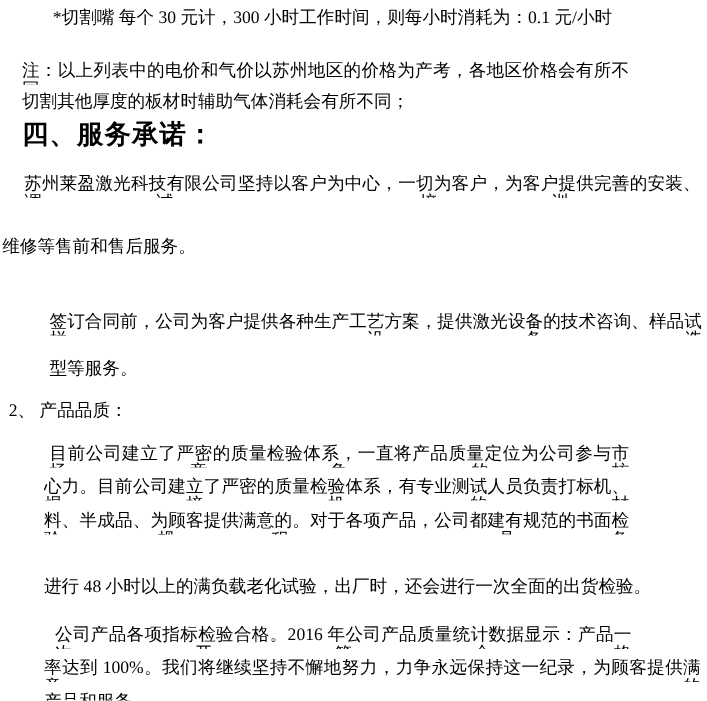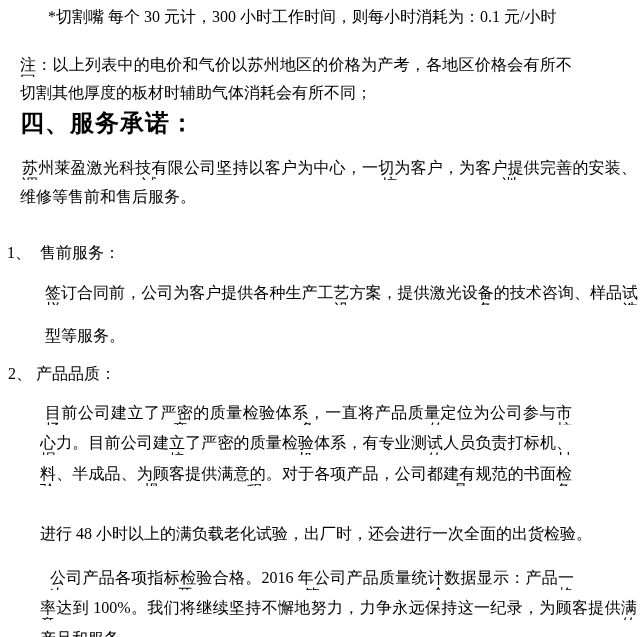--- a/index.html
+++ b/index.html
@@ -53,25 +53,22 @@
 <div class="page">
 
   <div class="line" style="left:48px; top:8px;">*切割嘴 每个 30 元计，300 小时工作时间，则每小时消耗为：0.1 元/小时</div>
 
   <div class="line j" style="left:20px; top:56px; width:552px;">注：以上列表中的电价和气价以苏州地区的价格为产考，各地区价格会有所不同；</div>
   <div class="line" style="left:20px; top:84px;">切割其他厚度的板材时辅助气体消耗会有所不同；</div>
 
   <div class="line heading" style="left:20px; top:112px;">四、服务承诺：</div>
 
   <div class="line j" style="left:22px; top:159px; width:615px;">苏州莱盈激光科技有限公司坚持以客户为中心，一切为客户，为客户提供完善的安装、调试、培训、</div>
-  <div class="line" style="left:2px; top:188px;margin-left:18px;">维修等售前和售后服务。</div>
+  <div class="line" style="left:2px; top:216px;">维修等售前和售后服务。</div>
 
-  <div class="line" style="left:7px; top:244px;">
-    <span>1、</span><span class="list-title-gap">售前服务：</span>
-  </div>
   <div class="line j" style="left:45px; top:284px; width:593px;">签订合同前，公司为客户提供各种生产工艺方案，提供激光设备的技术咨询、样品试样，设备选</div>
   <div class="line" style="left:45px; top:327px;">型等服务。</div>
 
   <div class="line" style="left:8px; top:365px;">
     <span>2、</span><span class="list-title-gap-sm">产品品质：</span>
   </div>
 
   <div class="line j" style="left:45px; top:404px; width:527px;">目前公司建立了严密的质量检验体系，一直将产品质量定位为公司参与市场竞争的核</div>
   <div class="line j" style="left:40px; top:434px; width:532px;">心力。目前公司建立了严密的质量检验体系，有专业测试人员负责打标机、焊接机的材</div>
   <div class="line j" style="left:40px; top:465px; width:532px;">料、半成品、为顾客提供满意的。对于各项产品，公司都建有规范的书面检验规程，具备</div>

